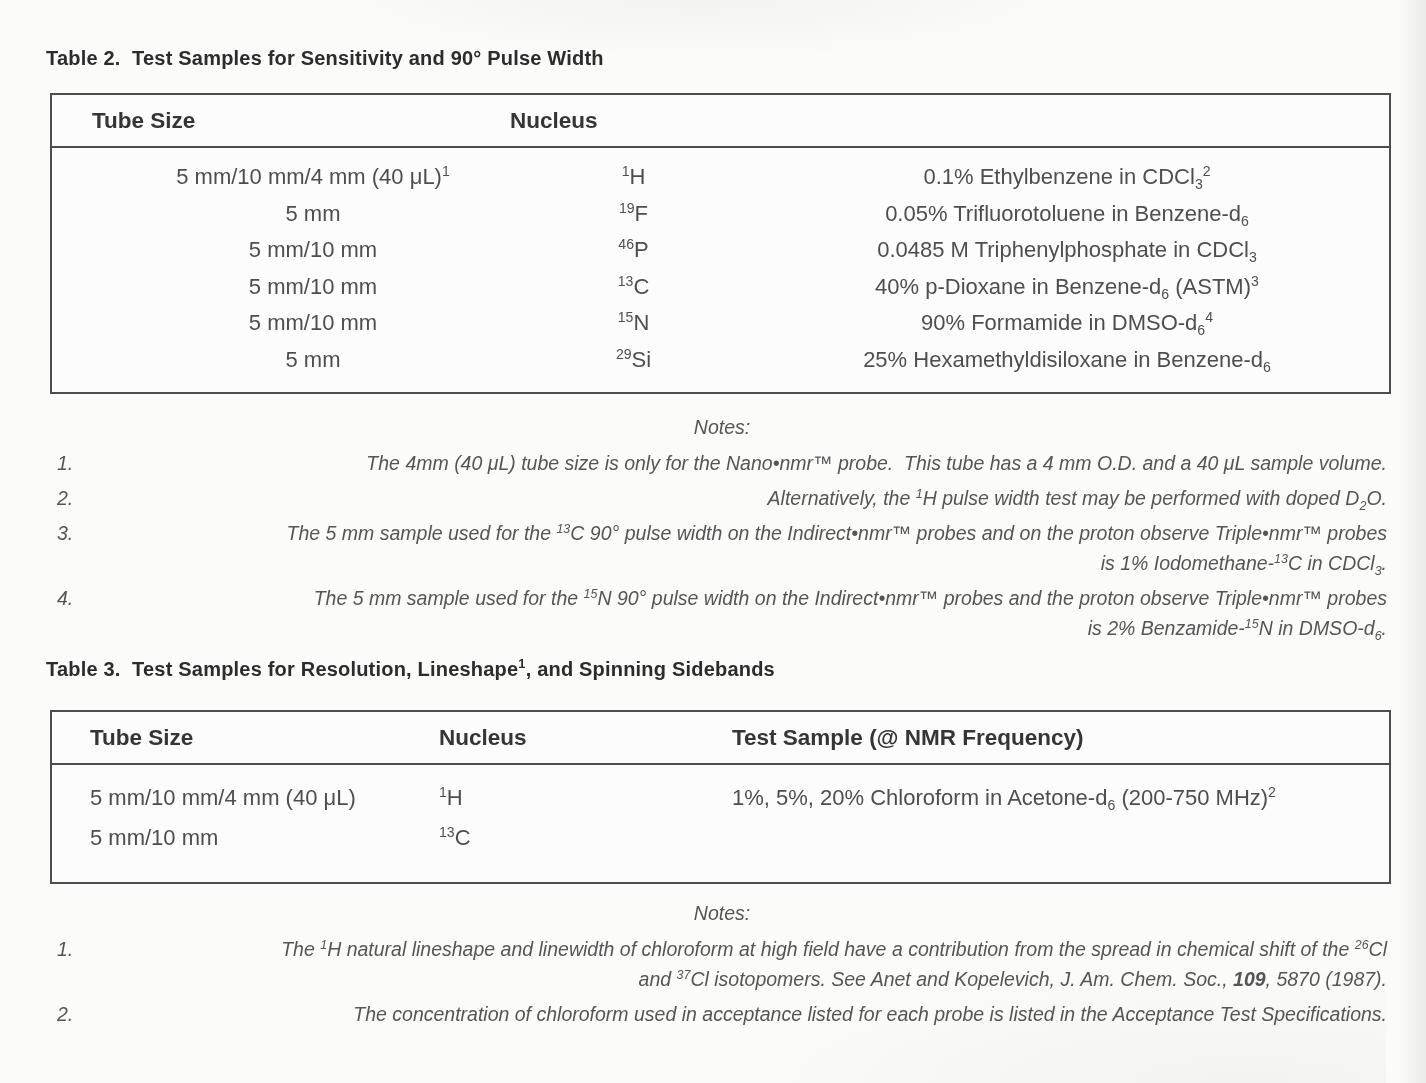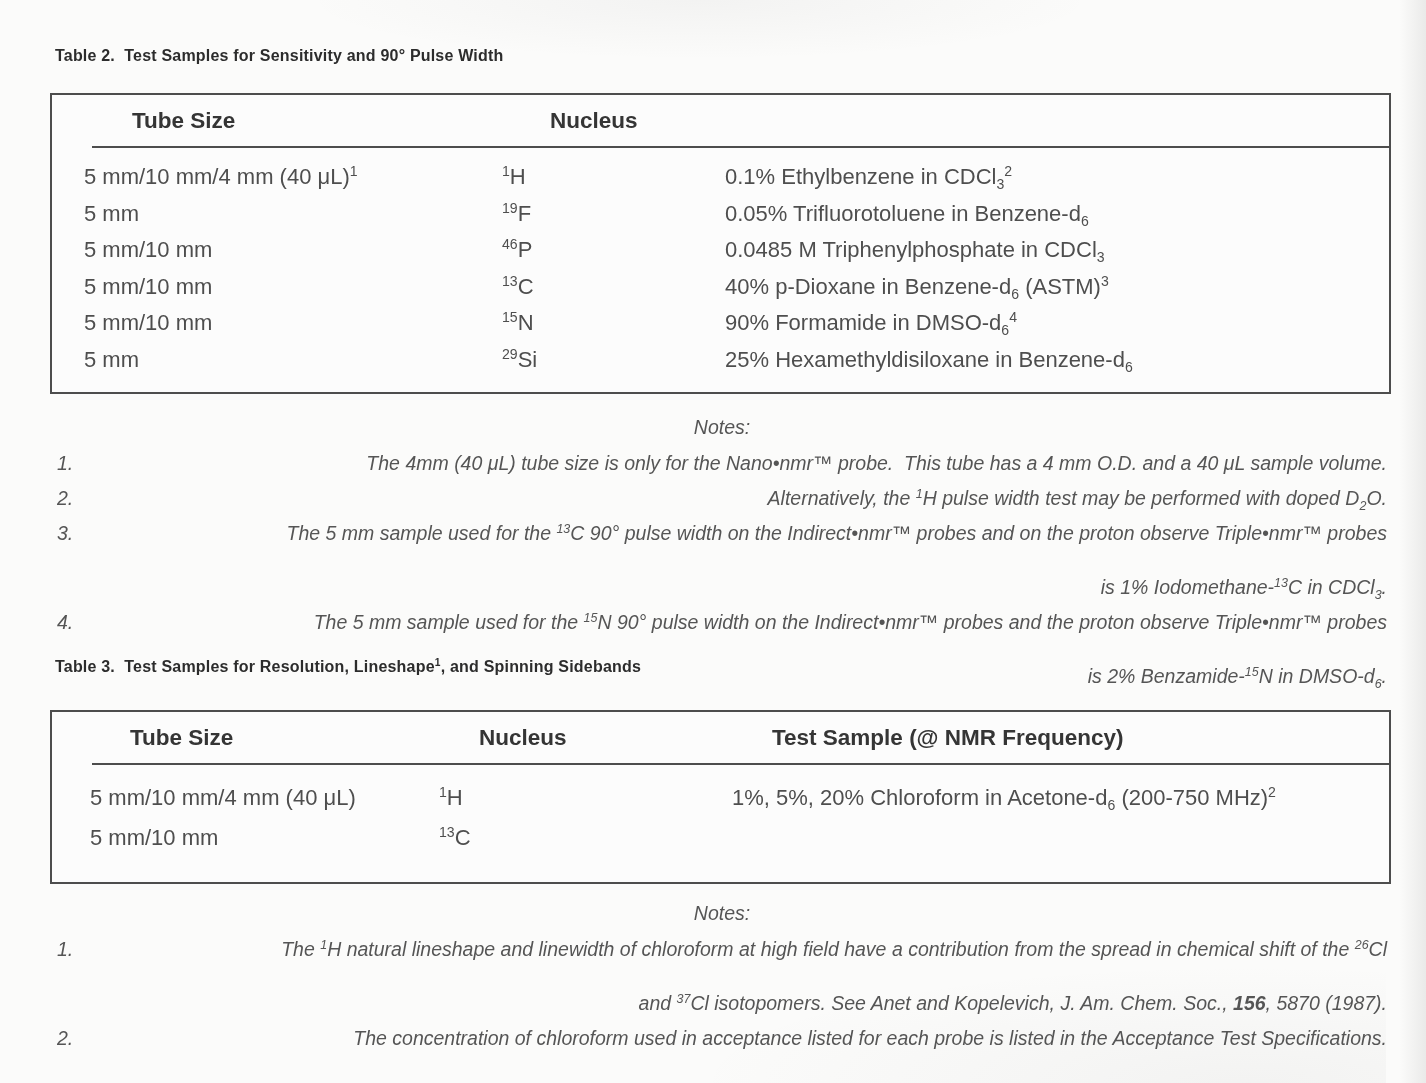--- a/index.html
+++ b/index.html
@@ -20,66 +20,66 @@
     background:radial-gradient(ellipse at 50% 0%, rgba(90,90,90,0.05), rgba(90,90,90,0) 70%);
     pointer-events:none;
   }
   .scan-wash-bottom {
     position:absolute; right:40px; bottom:0; width:700px; height:120px;
     background:radial-gradient(ellipse at 80% 100%, rgba(90,90,90,0.05), rgba(90,90,90,0) 70%);
     pointer-events:none;
   }
 
   .title {
-    position:absolute; left:55px;
-    font-size:16px; font-weight:bold; color:#2c2c2c;
+    position:absolute; left:46px;
+    font-size:20px; font-weight:bold; color:#2c2c2c;
     letter-spacing:0.2px; white-space:pre-wrap;
   }
   #t2-title { top:47px; }
   #t3-title { top:658px; }
 
   .tablebox {
     position:absolute; left:50px; width:1341px;
     border:2px solid #4d4d4d; box-sizing:border-box;
     background:rgba(255,255,255,0.4);
   }
   #table2 { top:93px; height:301px; }
   #table3 { top:710px; height:174px; }
 
   .thead {
     display:grid; align-items:center; box-sizing:border-box;
     border-bottom:2px solid #4d4d4d;
-    font-weight:bold; font-size:22.5px; color:#353535;margin-left:40px;
+    font-weight:bold; font-size:22.5px; color:#353535;
   }
   #table2 .thead { height:53px; padding-left:40px; grid-template-columns:418px 223px auto; }
   #table3 .thead { height:53px; padding-left:38px; grid-template-columns:349px 293px auto; }
 
   .tbody { font-size:22px; color:#4e4e4e; }
-  #table2 .tbody { padding:11px 0 0 32px; }
+  #table2 .tbody { padding:11px 0 0 52px;text-align:center; }
   #table3 .tbody { padding:13px 0 0 38px; }
   .trow { display:grid; }
   #table2 .trow { grid-template-columns:418px 223px auto; line-height:36.5px; }
   #table3 .trow { grid-template-columns:349px 293px auto; line-height:40px; }
   .cell { white-space:pre-wrap; }
 
   sup { font-size:64%; line-height:0; vertical-align:super; }
   sub { font-size:64%; line-height:0; vertical-align:sub; }
 
   .notes {
     position:absolute; left:57px; width:1330px;
     font-style:italic; font-size:19.5px; color:#555;
   }
   #t2-notes { top:412px; }
   #t3-notes { top:898px; }
   .notes-label { line-height:30px; margin-bottom:6px;text-align:center; }
   .note { display:flex; margin-bottom:5px; line-height:30px; }
   .note-num { width:28px; flex:none; }
   .note-body { flex:1;text-align:right; }
   .note-line { white-space:pre-wrap; }
-  .note-line + .note-line { padding-left:7px;margin-top:24px; }
+  .note-line + .note-line { padding-left:7px; }
 </style>
 </head>
 <body>
 
 <div class="scan-wash-top"></div>
 <div class="scan-wash-right"></div>
 <div class="scan-wash-bottom"></div>
 
 <div class="title" id="t2-title">Table 2.  Test Samples for Sensitivity and 90° Pulse Width</div>
 
@@ -172,21 +172,21 @@
     </div>
   </div>
 </div>
 
 <div class="notes" id="t3-notes">
   <div class="notes-label">Notes:</div>
   <div class="note">
     <div class="note-num">1.</div>
     <div class="note-body">
       <div class="note-line">The <sup>1</sup>H natural lineshape and linewidth of chloroform at high field have a contribution from the spread in chemical shift of the <sup>26</sup>Cl</div>
-      <div class="note-line">and <sup>37</sup>Cl isotopomers. See Anet and Kopelevich, J. Am. Chem. Soc., <b>156</b>, 5870 (1987).</div>
+      <div class="note-line">and <sup>37</sup>Cl isotopomers. See Anet and Kopelevich, J. Am. Chem. Soc., <b>109</b>, 5870 (1987).</div>
     </div>
   </div>
   <div class="note">
     <div class="note-num">2.</div>
     <div class="note-body">
       <div class="note-line">The concentration of chloroform used in acceptance listed for each probe is listed in the Acceptance Test Specifications.</div>
     </div>
   </div>
 </div>
 

